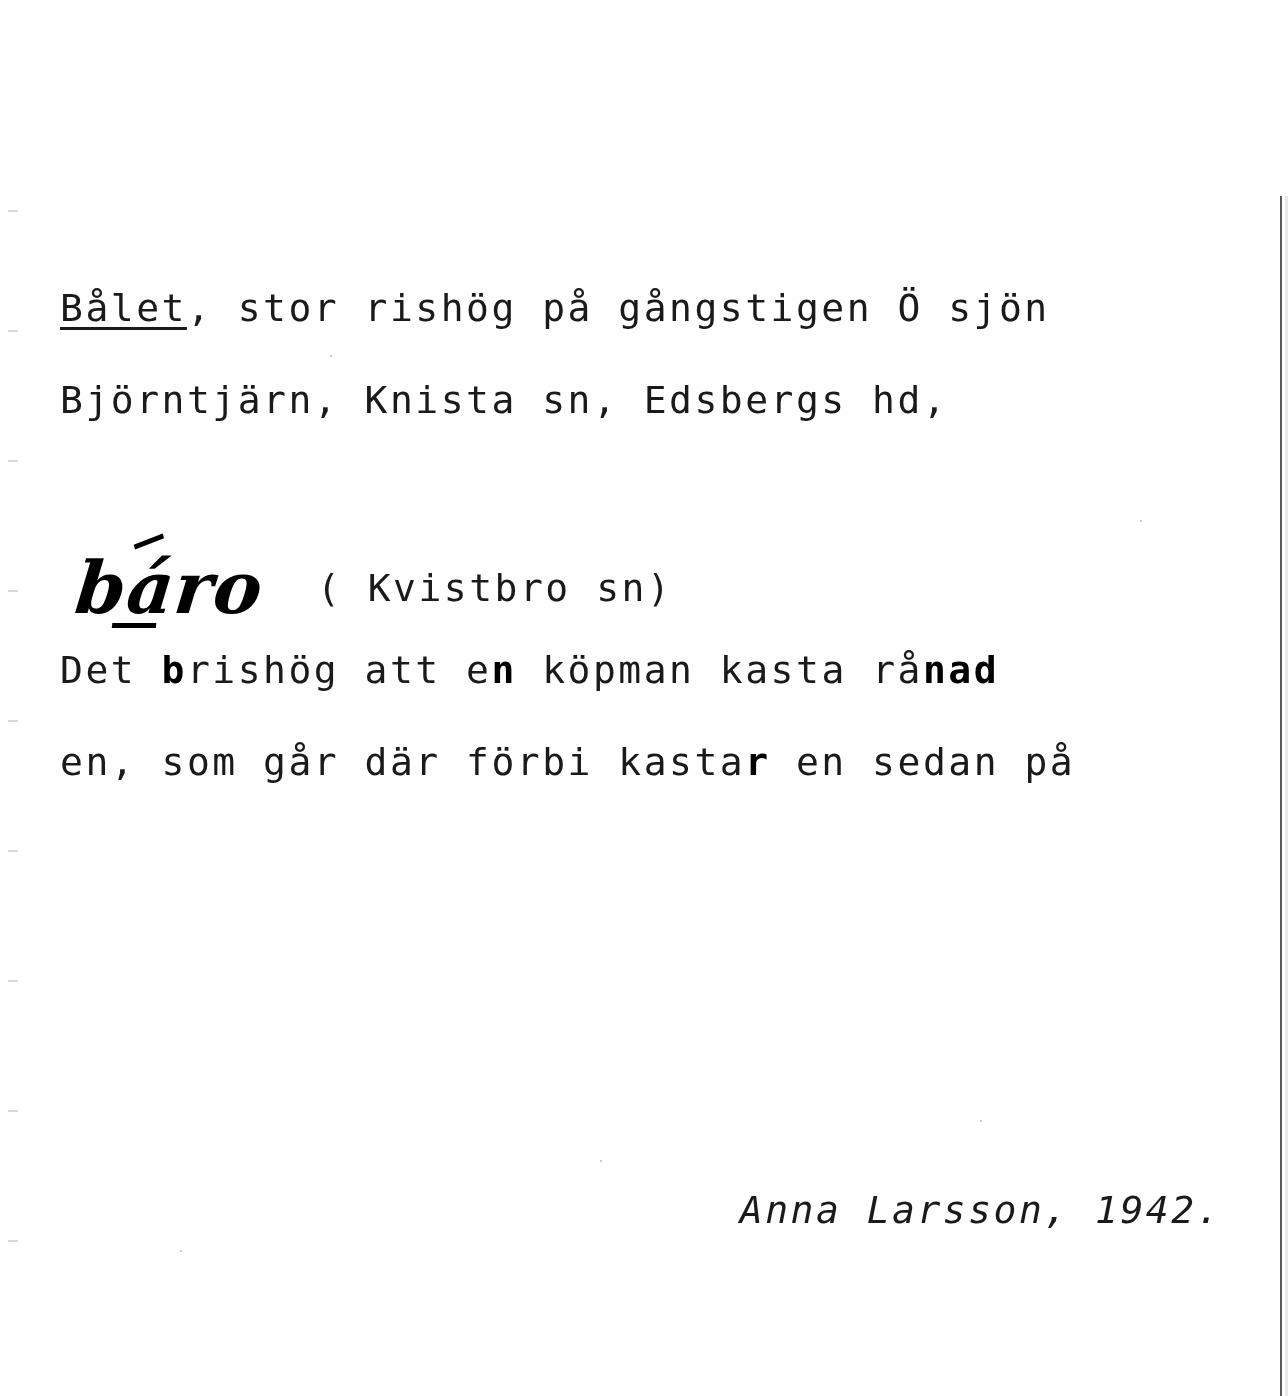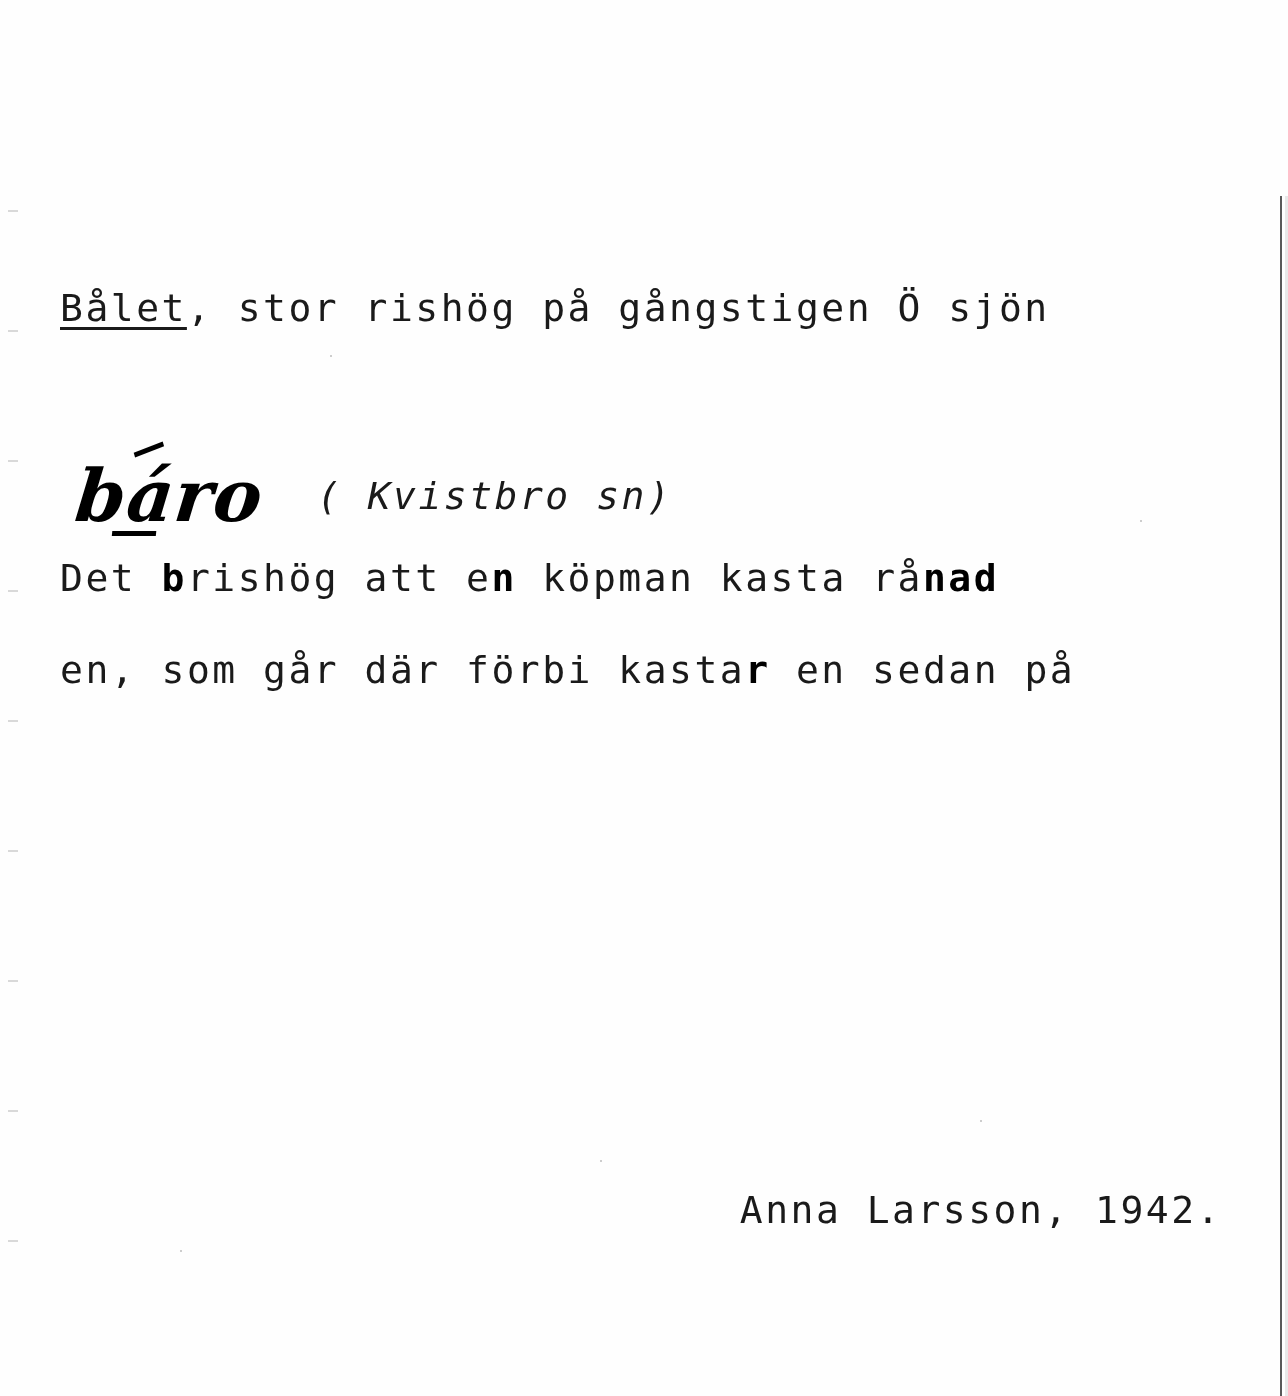--- a/index.html
+++ b/index.html
@@ -127,38 +127,38 @@
     height: 5px;
     background: #000;
   }
   .hand-paren {
     font-family: "DejaVu Sans Mono", monospace;
     font-size: 38px;
     letter-spacing: 2.5px;
     color: #1a1a1a;
     white-space: pre;
     padding-bottom: 14px;
-    font-style: italic;
   }
 
   
   .strike-bold {
     font-weight: bold;
     color: #000;
   }
 
   .signature {
     position: absolute;
     right: 66px;
     top: 1188px;
     font-family: "DejaVu Sans Mono", monospace;
     font-size: 38px;
     letter-spacing: 2.5px;
     color: #1a1a1a;
     white-space: pre;
+    font-style: italic;
   }
 
   
   .speck {
     position: absolute;
     background: #bdbdbd;
     width: 2px;
     height: 2px;
     border-radius: 50%;
   }
@@ -180,20 +180,21 @@
       <i style="top:1030px"></i>
   </div>
 
   <div class="scan-edge-right2"></div>
   <div class="scan-edge-right"></div>
 
   <div class="typed">
 
     <div class="line"><span class="headword">Bålet</span><span>, stor rishög på gångstigen Ö sjön</span></div>
 
+    <div class="line">Björntjärn, Knista sn, Edsbergs hd,</div>
 
 
     <div class="block-gap"></div>
 
     <div class="hand-row">
       <div class="handword">
         b<span class="acc">á</span>ro
         <span class="underbar"></span>
       </div>
       <div class="hand-paren">( Kvistbro sn)</div>

